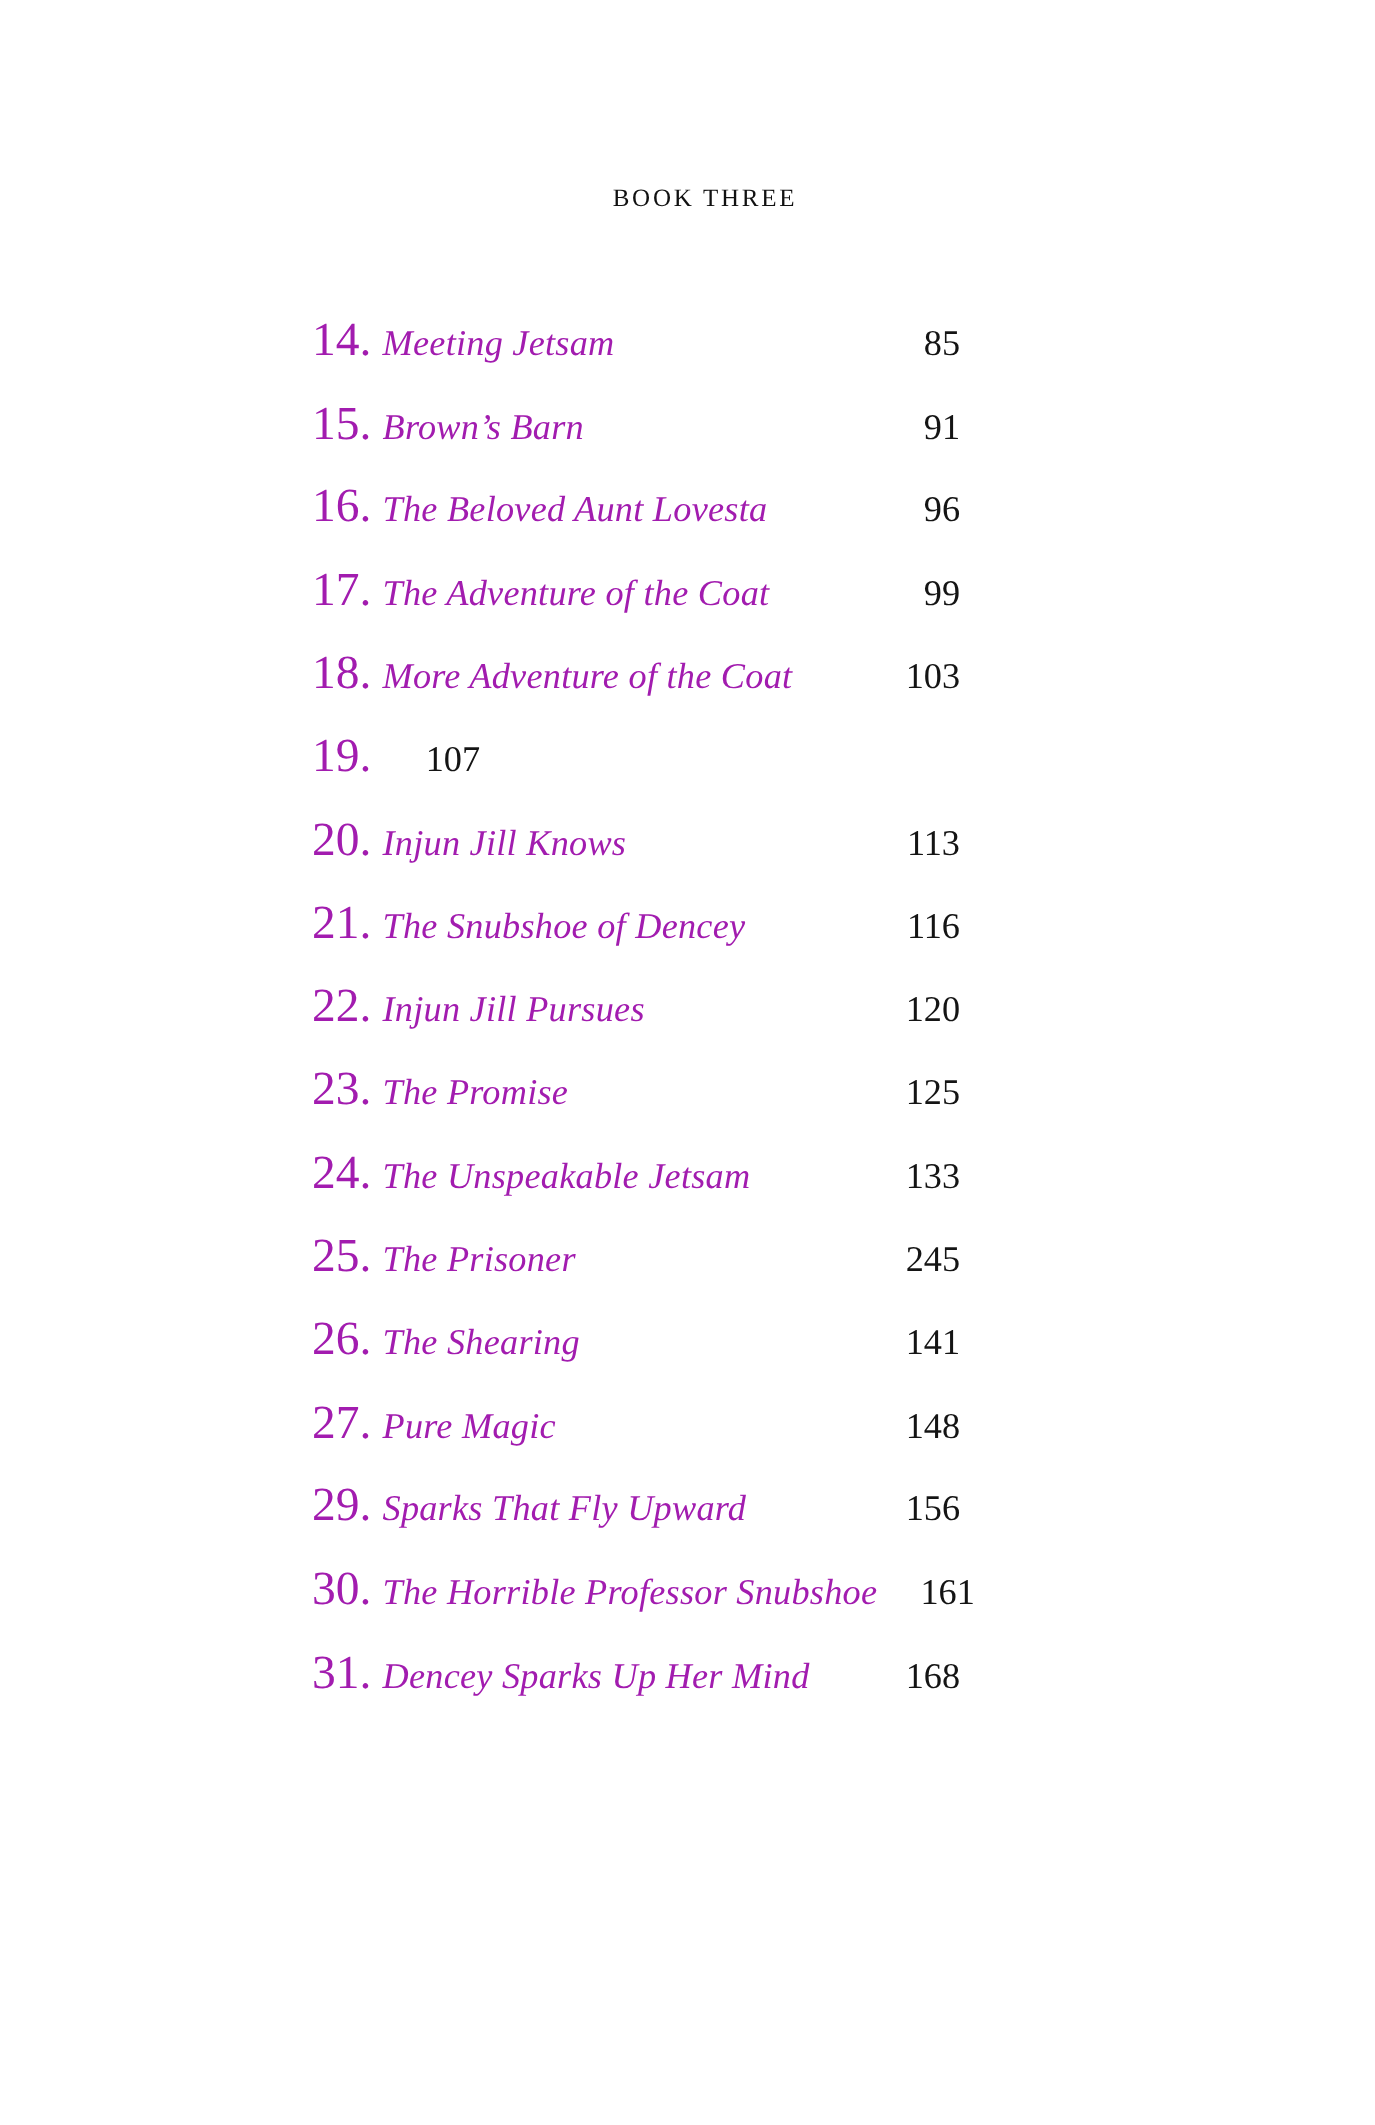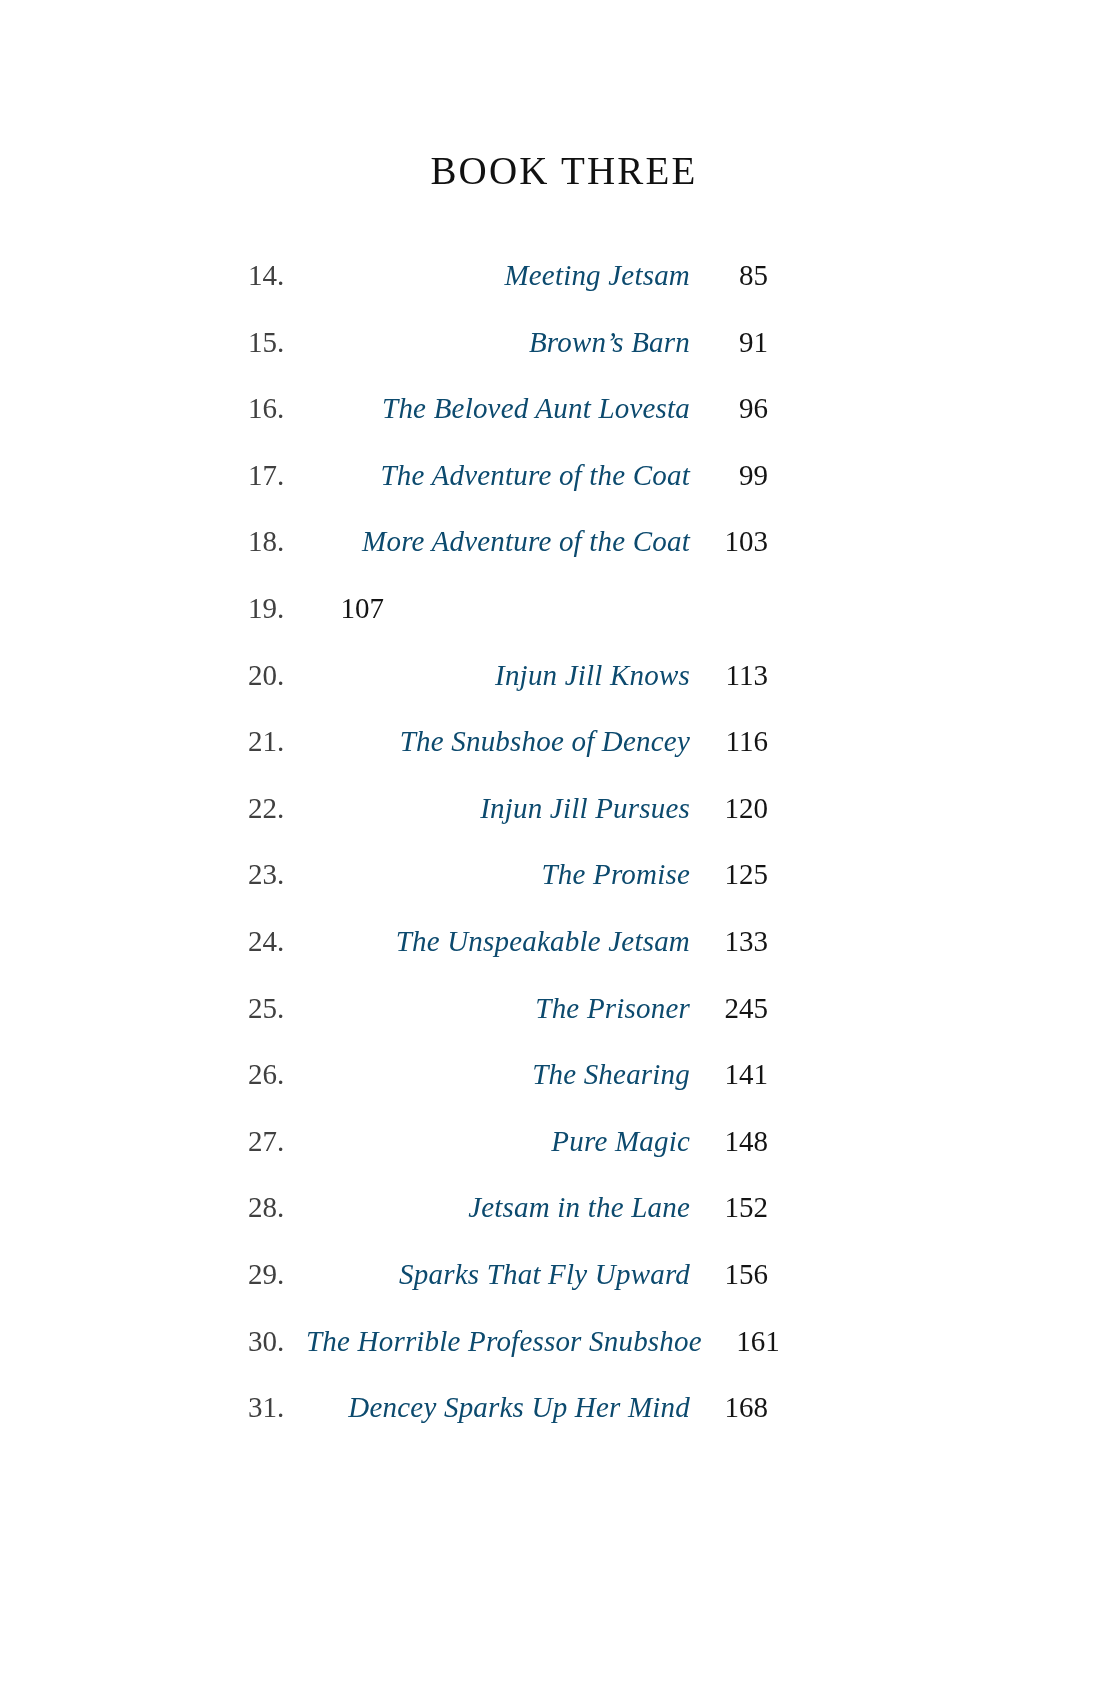--- a/index.html
+++ b/index.html
@@ -21,57 +21,57 @@
     box-sizing: border-box;
     padding: 0;
   }
   .book-title {
     position: absolute;
     top: 148px;
     left: 0;
     width: 1100px;
     text-align: center;
     font-family: "Liberation Serif", serif;
-    font-size: 39px;
+    font-size: 20px;
     letter-spacing: 2.2px;
     color: #111111;
     font-variant: small-caps;
     text-transform: uppercase;
     padding-left: 28px;
     box-sizing: border-box;
   }
   .toc {
     position: absolute;
     top: 212px;
     left: 248px;
     width: 520px;
   }
   .toc-row {
     display: flex;
     align-items: baseline;
     height: 66.6px;
   }
   .toc-num {
     width: 58px;
-    font-size: 29px;
+    text-align: right;
+    font-size: 38px;
     font-family: "Liberation Serif", serif;
-    color: #404040;
+    color: #a21caf;
     flex: 0 0 auto;
     padding-right: 9px;
     box-sizing: border-box;
   }
   .toc-title {
     flex: 1 1 auto;
     font-size: 29px;
     font-style: italic;
     font-family: "Liberation Serif", serif;
-    color: #0c4a6e;
+    color: #a21caf;
     letter-spacing: 0.2px;
     white-space: nowrap;
-    text-align: right;
   }
   .toc-page {
     flex: 0 0 auto;
     width: 78px;
     text-align: right;
     font-size: 29px;
     font-family: "Liberation Serif", serif;
     color: #141414;
     margin-top: 47px;
   }
@@ -161,25 +161,20 @@
       <span class="toc-title">The Shearing</span>
       <span class="toc-page">141</span>
     </div>
 
     <div class="toc-row">
       <span class="toc-num">27.</span>
       <span class="toc-title">Pure Magic</span>
       <span class="toc-page">148</span>
     </div>
 
-    <div class="toc-row">
-      <span class="toc-num">28.</span>
-      <span class="toc-title">Jetsam in the Lane</span>
-      <span class="toc-page">152</span>
-    </div>
 
     <div class="toc-row">
       <span class="toc-num">29.</span>
       <span class="toc-title">Sparks That Fly Upward</span>
       <span class="toc-page">156</span>
     </div>
 
     <div class="toc-row">
       <span class="toc-num">30.</span>
       <span class="toc-title">The Horrible Professor Snubshoe</span>

